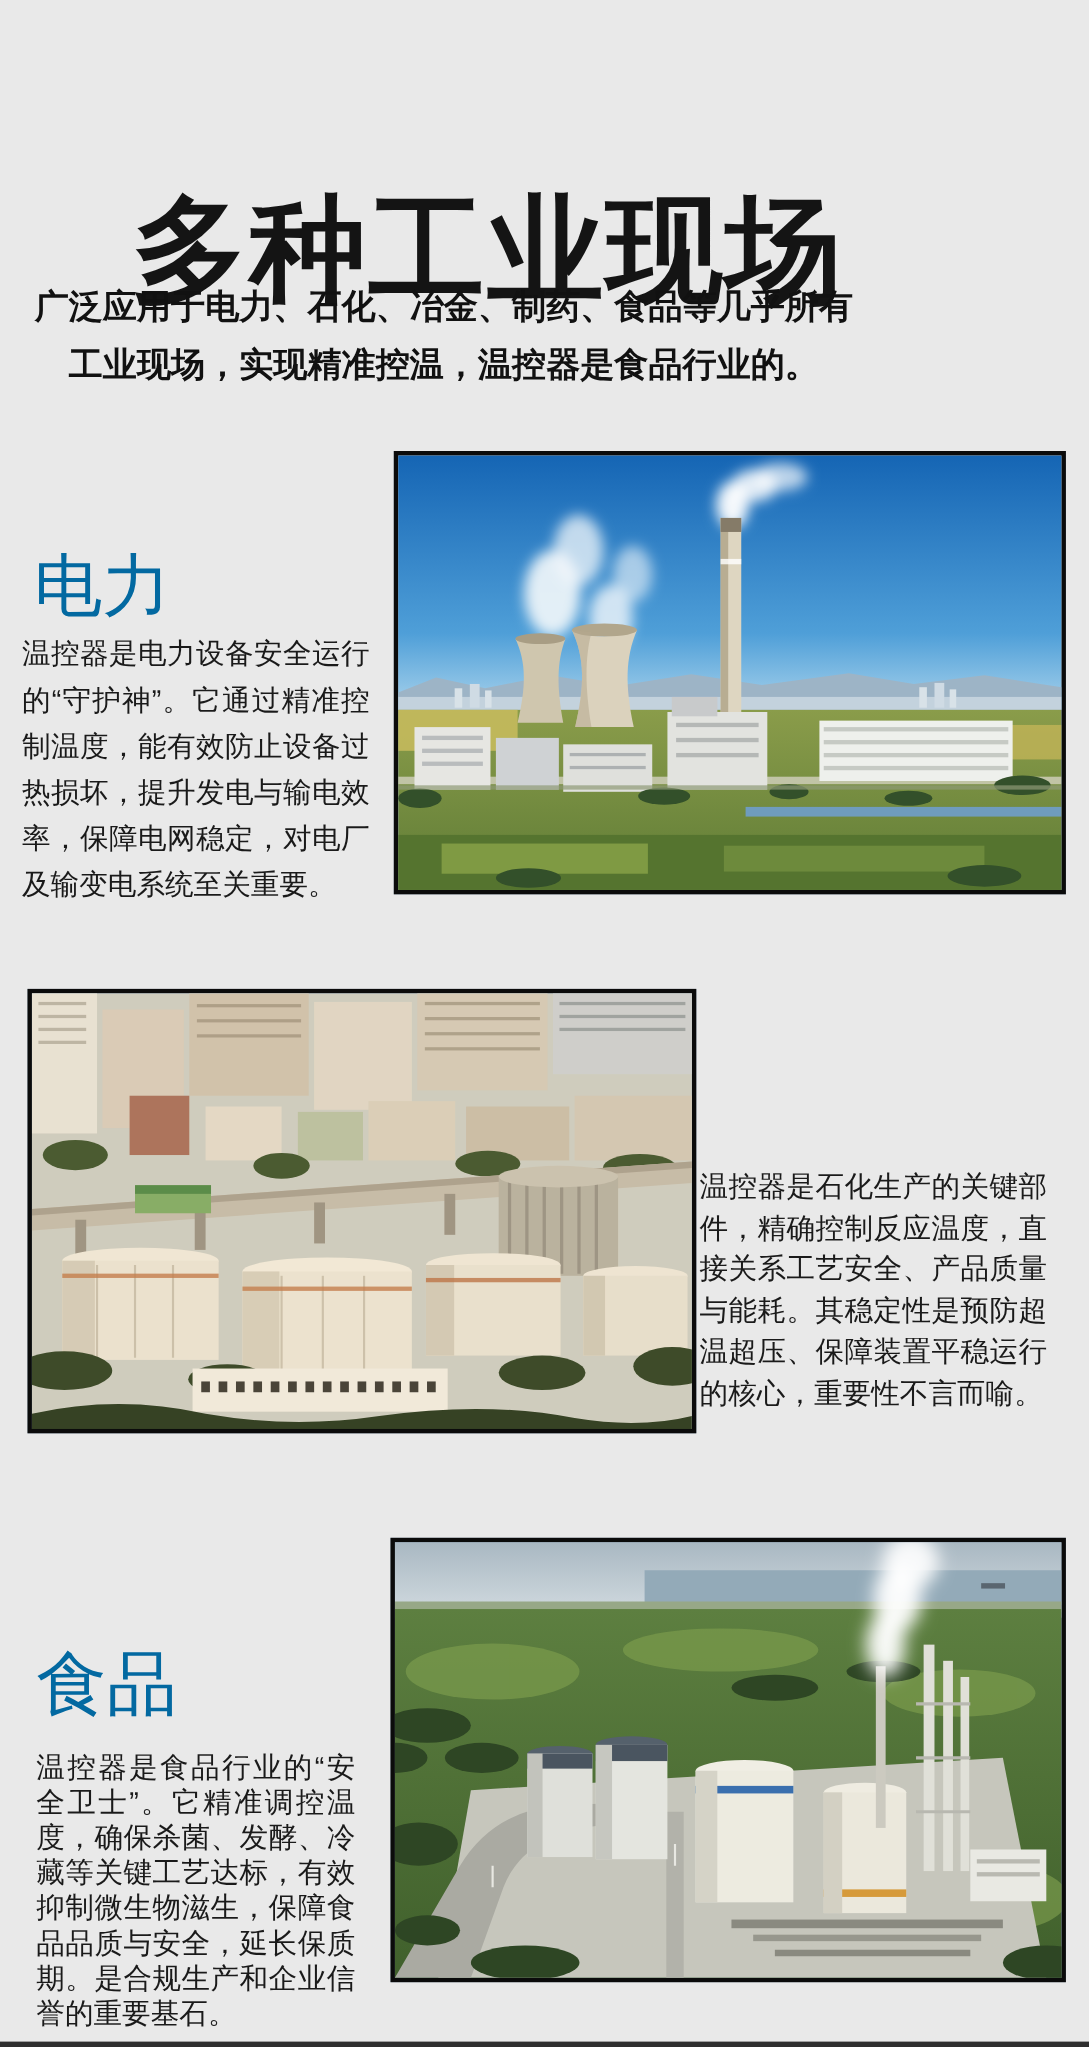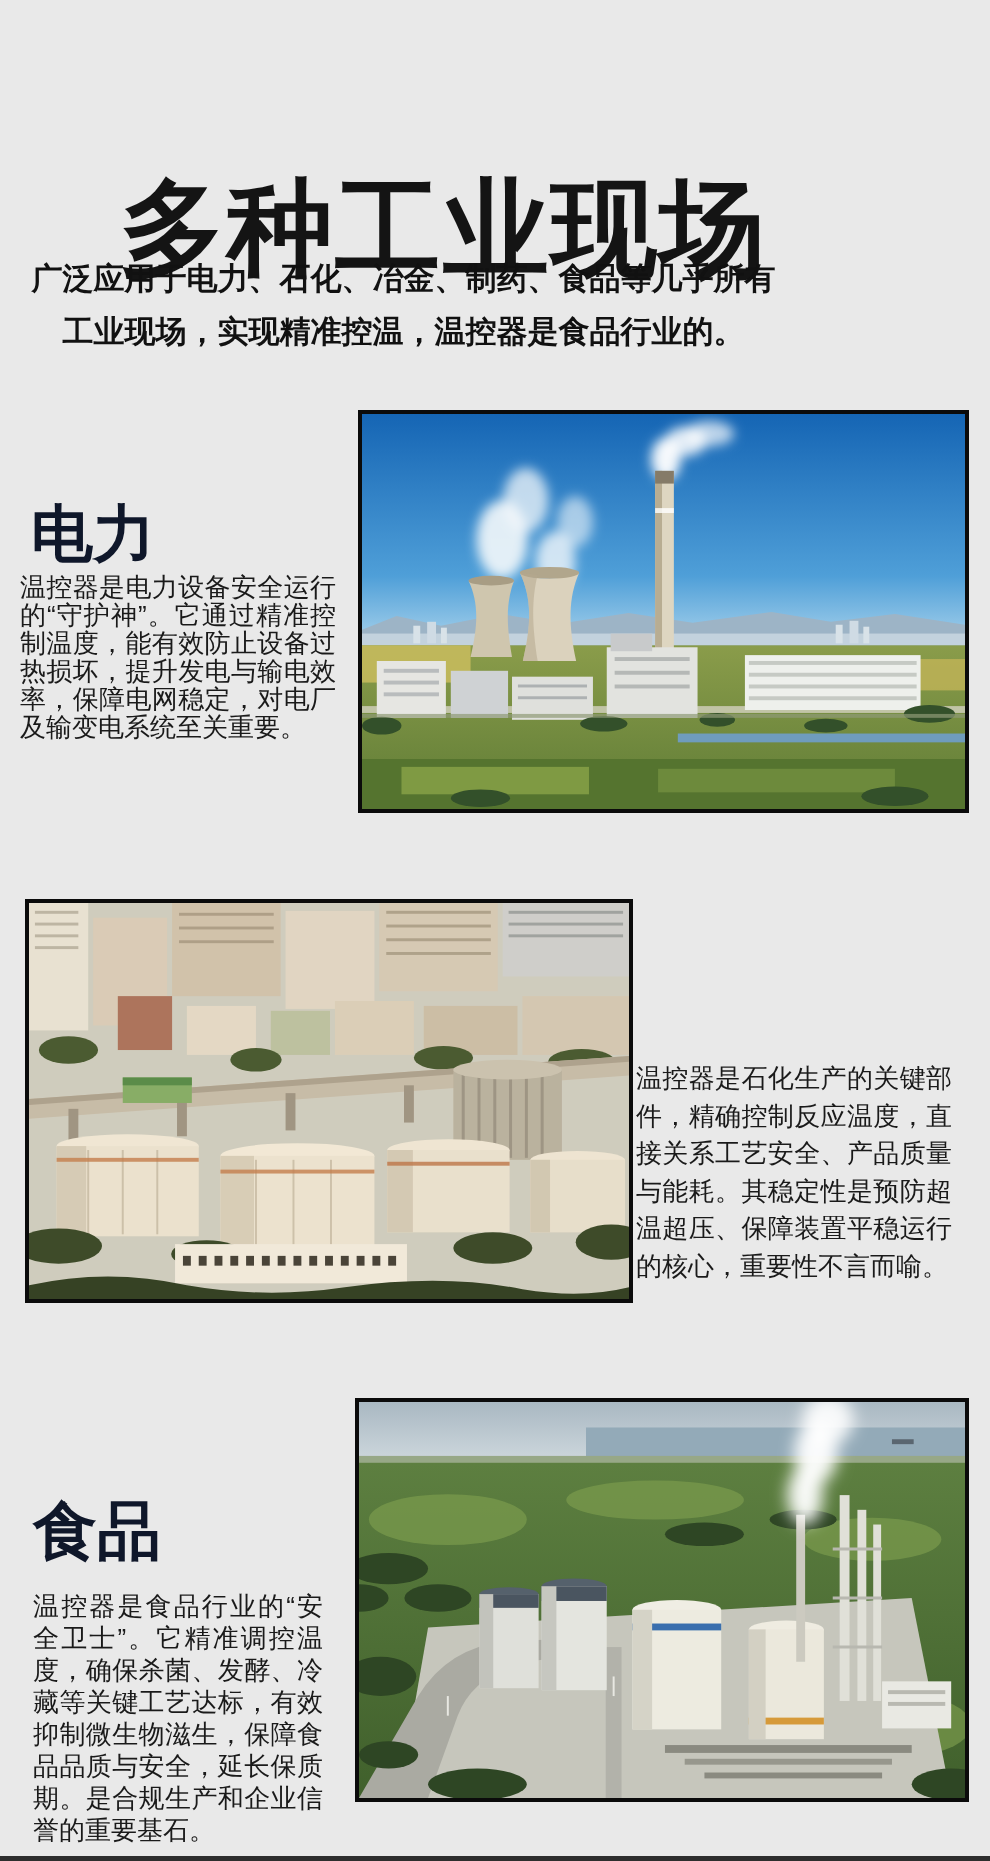--- a/index.html
+++ b/index.html
@@ -3,25 +3,25 @@
 <meta charset="utf-8">
 <style>
   html,body{margin:0;padding:0;}
   body{font-family:"Liberation Sans","DejaVu Sans",sans-serif;}
   .page{position:relative;width:990px;height:1861px;background:#e9e9e9;overflow:hidden;color:#1a1a1a;}
   .page-title{position:absolute;top:98px;left:0;width:886px;text-align:center;
     font-size:106px;line-height:1.12;font-weight:900;letter-spacing:2px;color:#141414;white-space:nowrap;}
   .page-subtitle{position:absolute;top:252px;left:0;width:807px;text-align:center;
     font-size:31px;line-height:53px;font-weight:700;color:#111;}
   .page-subtitle .sub-line{white-space:nowrap;}
-  .sec-heading{position:absolute;font-size:62px;line-height:1.08;font-weight:700;color:#0f172a;white-space:nowrap;}
+  .sec-heading{position:absolute;font-size:62px;line-height:1.08;font-weight:400;color:#0369a1;white-space:nowrap;}
   .sec-body{position:absolute;font-size:26px;font-weight:500;color:#1a1a1a;text-align:justify;
     word-break:break-all;line-break:anywhere;}
   #power-heading{left:31px;top:450px;}
-  #power-body{left:20px;top:547px;width:316px;line-height:28px;}
+  #power-body{left:20px;top:547px;width:316px;line-height:42px;}
   #petro-heading{left:660px;top:936px;}
   #petro-body{left:636px;top:1034px;width:316px;line-height:37.5px;}
   #food-heading{left:33px;top:1444px;font-size:64px;}
   #food-body{left:33px;top:1564px;width:290px;line-height:32px;}
   .photo-frame{position:absolute;border:4px solid #0b0b0b;box-sizing:border-box;background:#9db4c6;}
   .photo-frame svg{display:block;width:100%;height:100%;}
   #power-photo{left:358px;top:410px;width:611px;height:403px;}
   #petro-photo{left:25px;top:899px;width:608px;height:404px;}
   #food-photo{left:355px;top:1398px;width:614px;height:404px;}
   .bottom-divider{position:absolute;left:0;top:1856px;width:990px;height:5px;background:#2e2e2e;}

